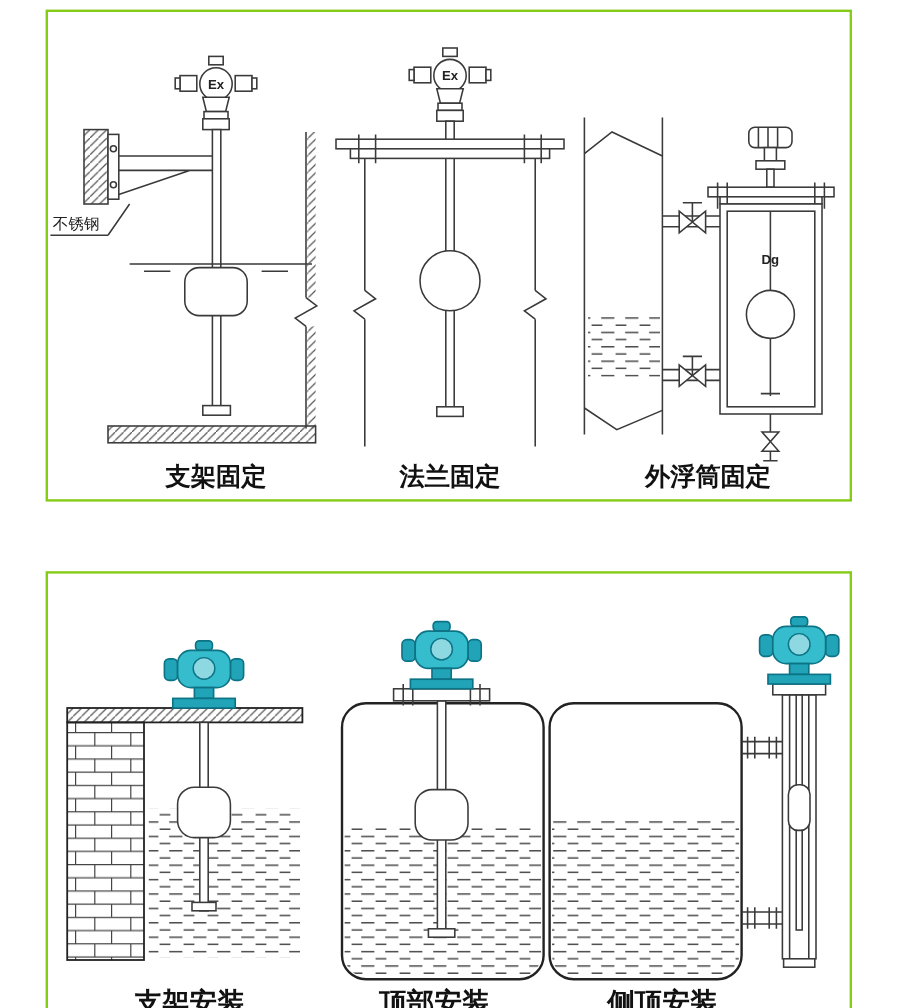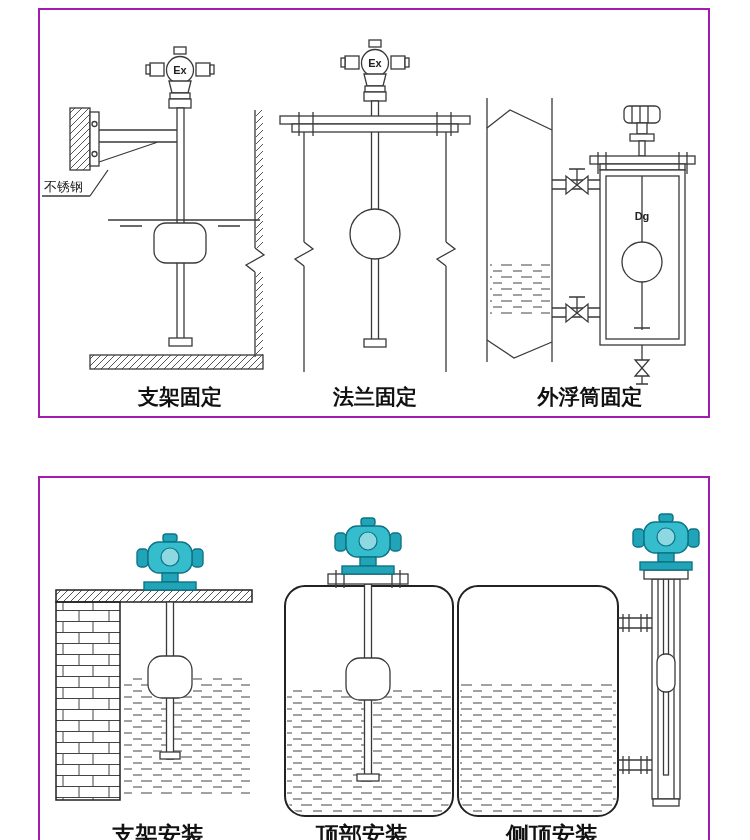--- a/index.html
+++ b/index.html
@@ -1,17 +1,17 @@
 <!DOCTYPE html>
 <html><head>
 <meta charset="utf-8">
 <style>
   html, body { margin:0; padding:0; background:#ffffff; }
   .stage { position:relative; width:750px; height:840px; background:#fff; font-family:"Liberation Sans", sans-serif; }
-  .box { position:absolute; border:2px solid #a21caf; background:#fff; box-sizing:content-box; }
+  .box { position:absolute; border:2px solid #84cc16; background:#fff; box-sizing:content-box; }
   .box-top { left:38px; top:8px; width:668px; height:406px; }
   .box-bottom { left:38px; top:476px; width:668px; height:376px; }
   svg { display:block; }
   .ln  { fill:none; stroke:#3a3a3a; stroke-width:1.3; }
   .lnw { fill:#ffffff; stroke:#3a3a3a; stroke-width:1.3; }
   .thkw{ fill:#ffffff; stroke:#222222; stroke-width:2; }
   .lbl { font-family:"Liberation Sans", sans-serif; font-size:21px; font-weight:bold; fill:#111; }
   .lbl2{ font-family:"Liberation Sans", sans-serif; font-size:23px; font-weight:bold; fill:#111; }
   .ann { font-family:"Liberation Sans", sans-serif; font-size:13px; fill:#222; }
   .sym { font-family:"Liberation Sans", sans-serif; font-size:11px; font-weight:bold; fill:#222; }

